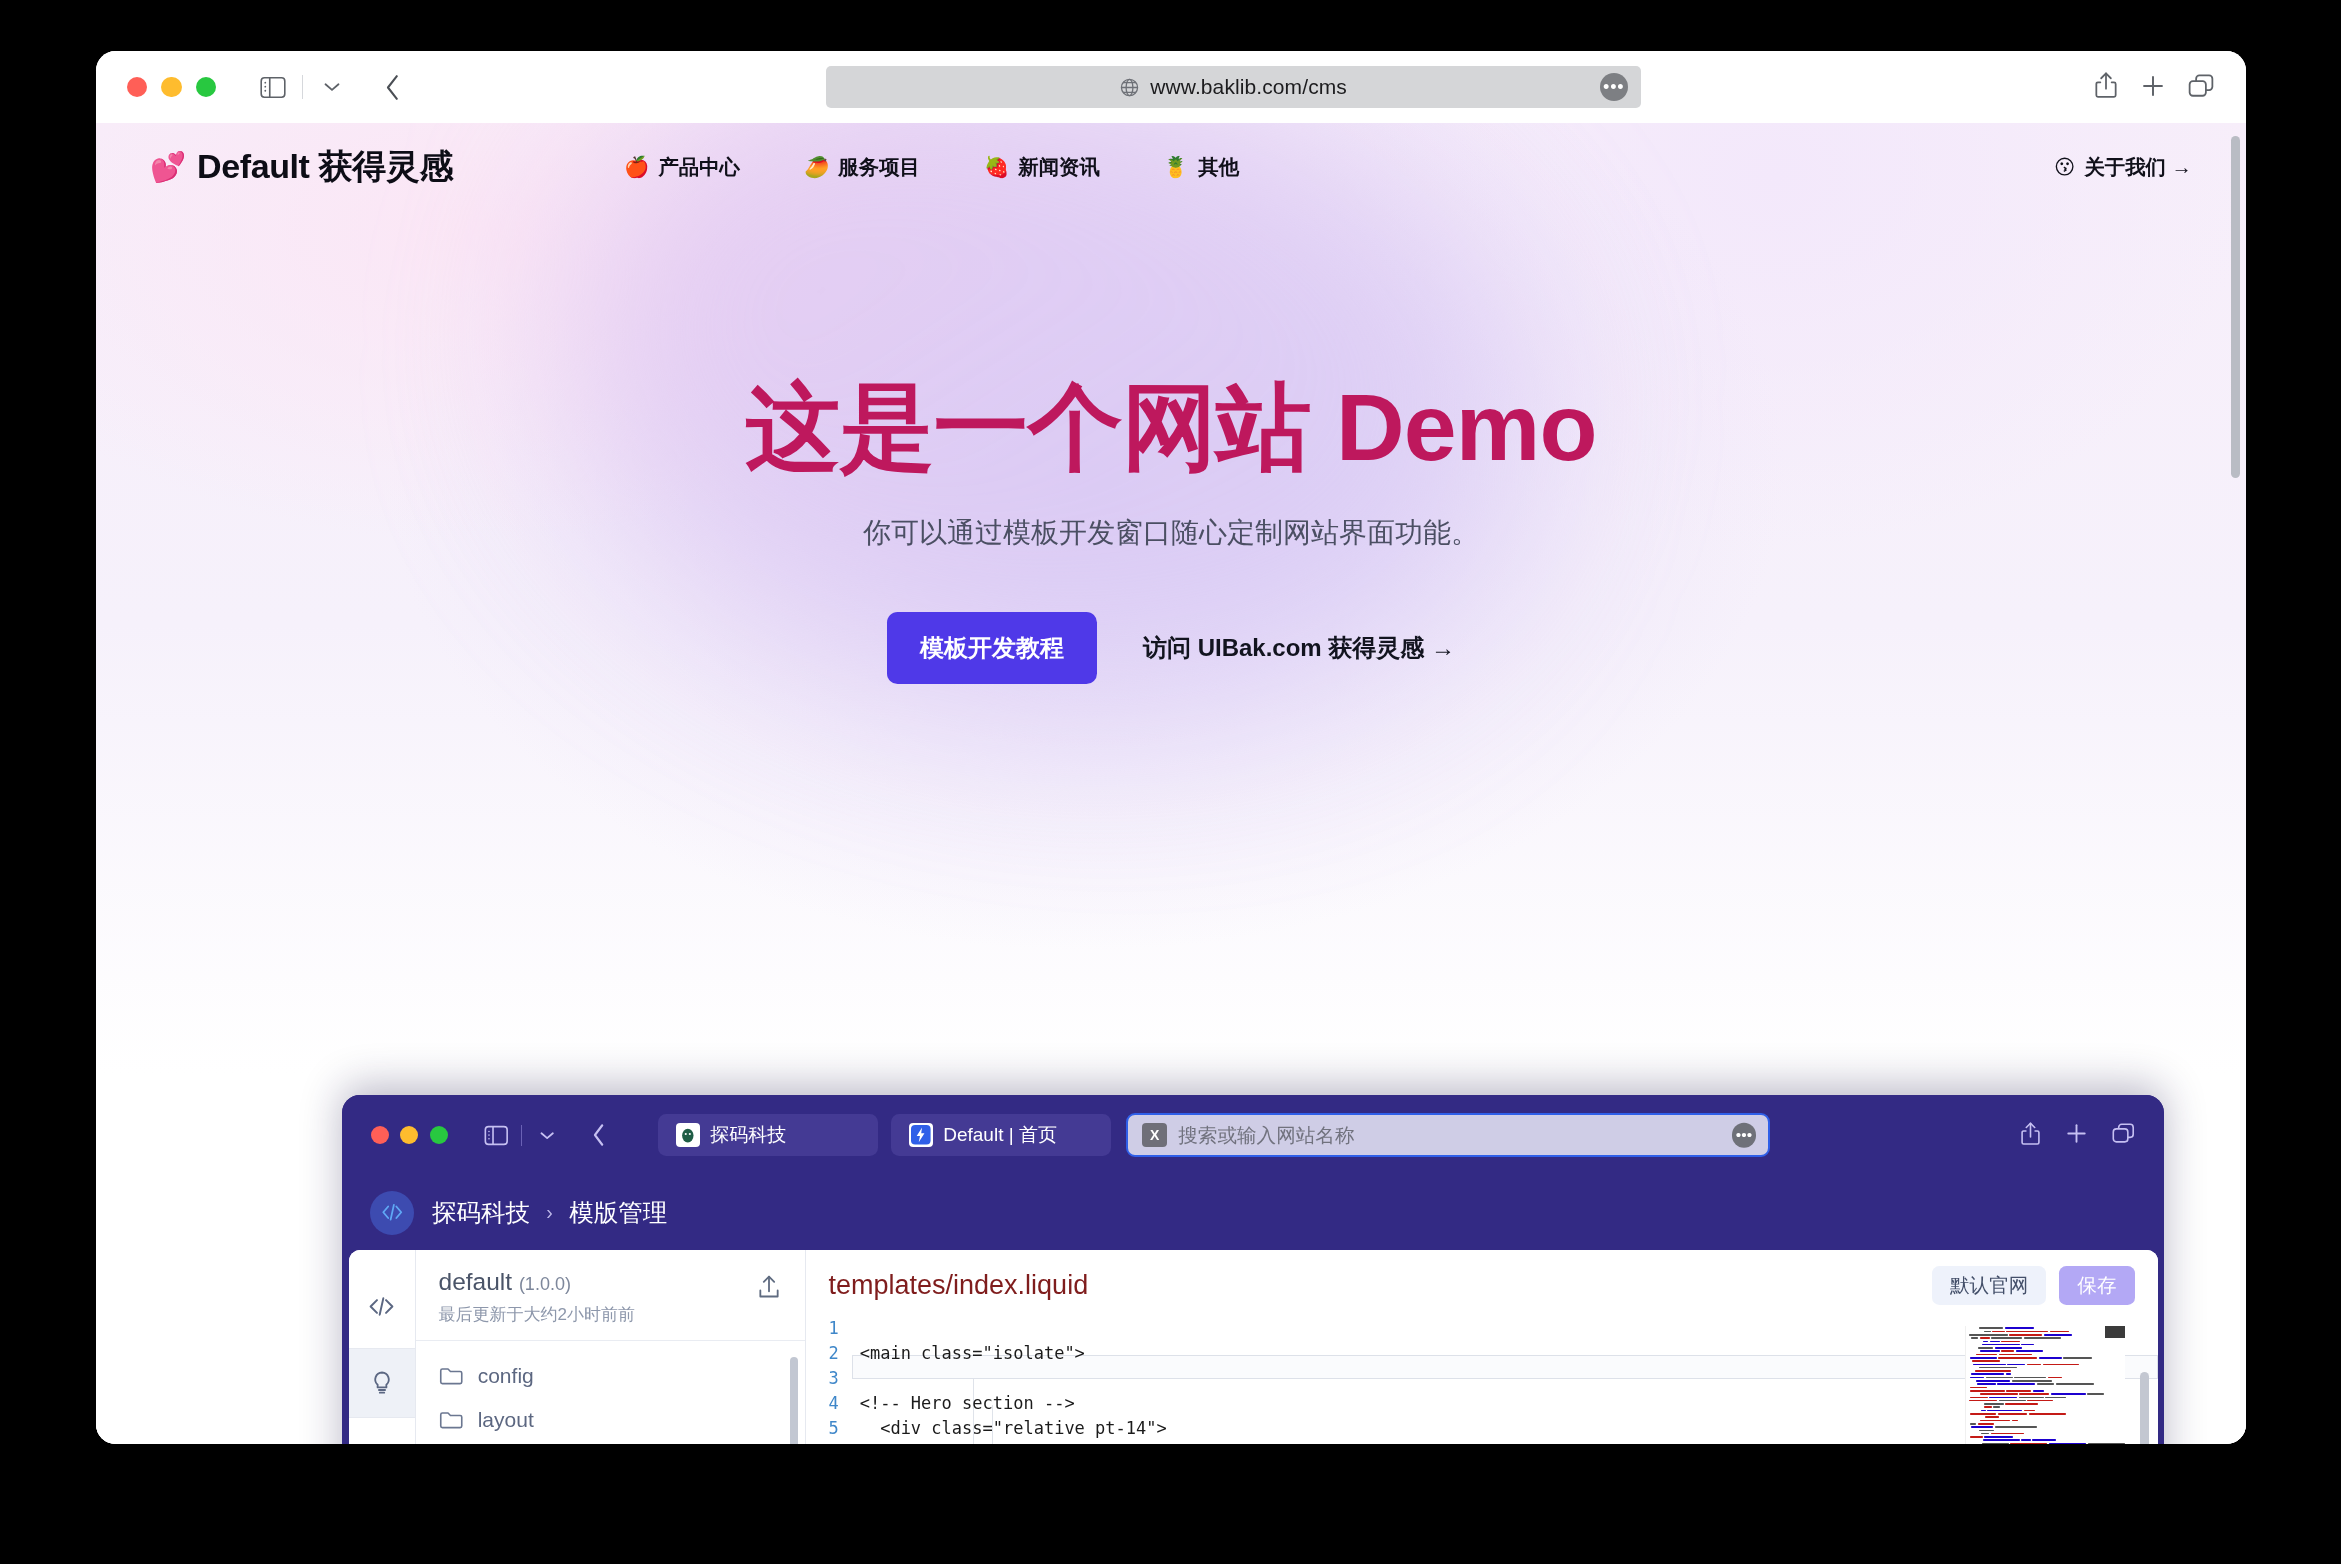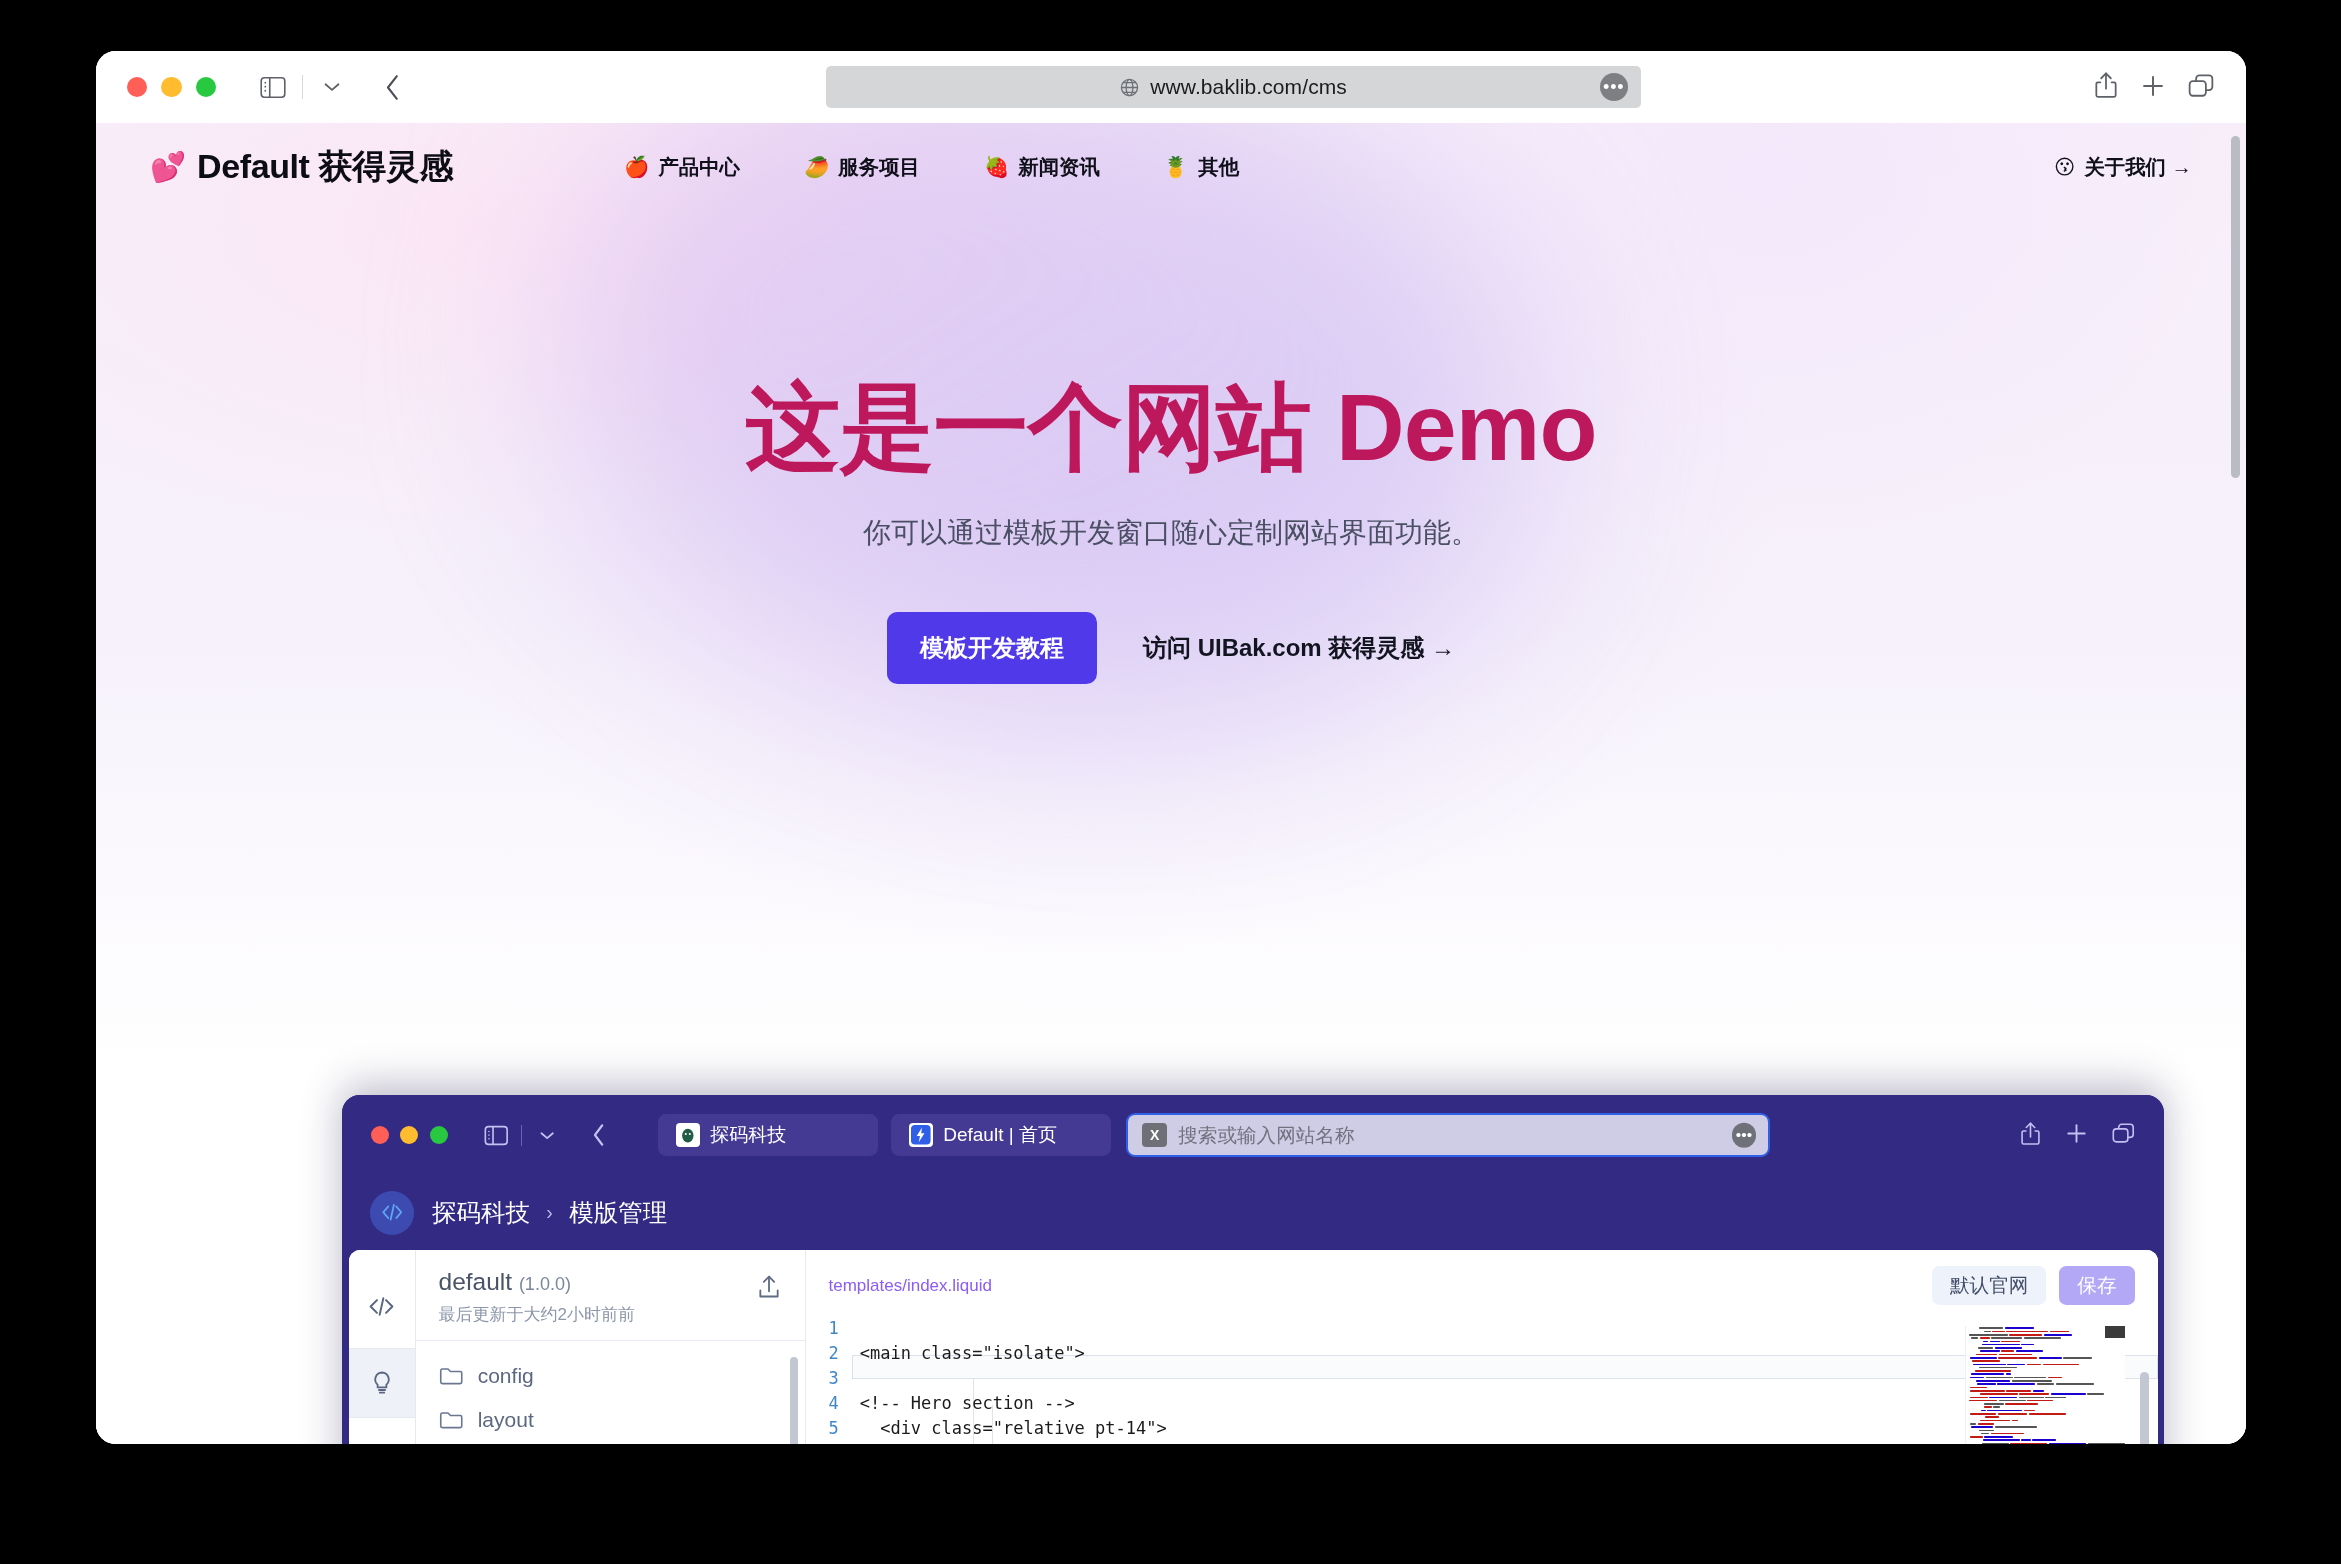--- a/index.html
+++ b/index.html
@@ -288,21 +288,21 @@
 
   .editor {
     flex: 1; background: #ffffff;
     display: flex; flex-direction: column;
     position: relative; overflow: hidden;
   }
   .ed-head {
     display: flex; align-items: center;
     padding: 16.3px 23px 9.8px 23px;
   }
-  .ed-file { font-size: 17px; color: #8b5cf6; }
+  .ed-file { font-size: 27px; color: #7f1d1d; }
   .ed-actions { margin-left: auto; display: flex; gap: 13px; }
   .ed-btn {
     height: 39px; padding: 0 18px; border-radius: 7.3px;
     display: flex; align-items: center;
     font-size: 19.6px; font-weight: 500; border: none;
   }
   .ed-btn.ghost { background: #eef2fb; color: #44506a; }
   .ed-btn.save { background: #b3a8f5; color: #ffffff; }
 
   .code-area {

